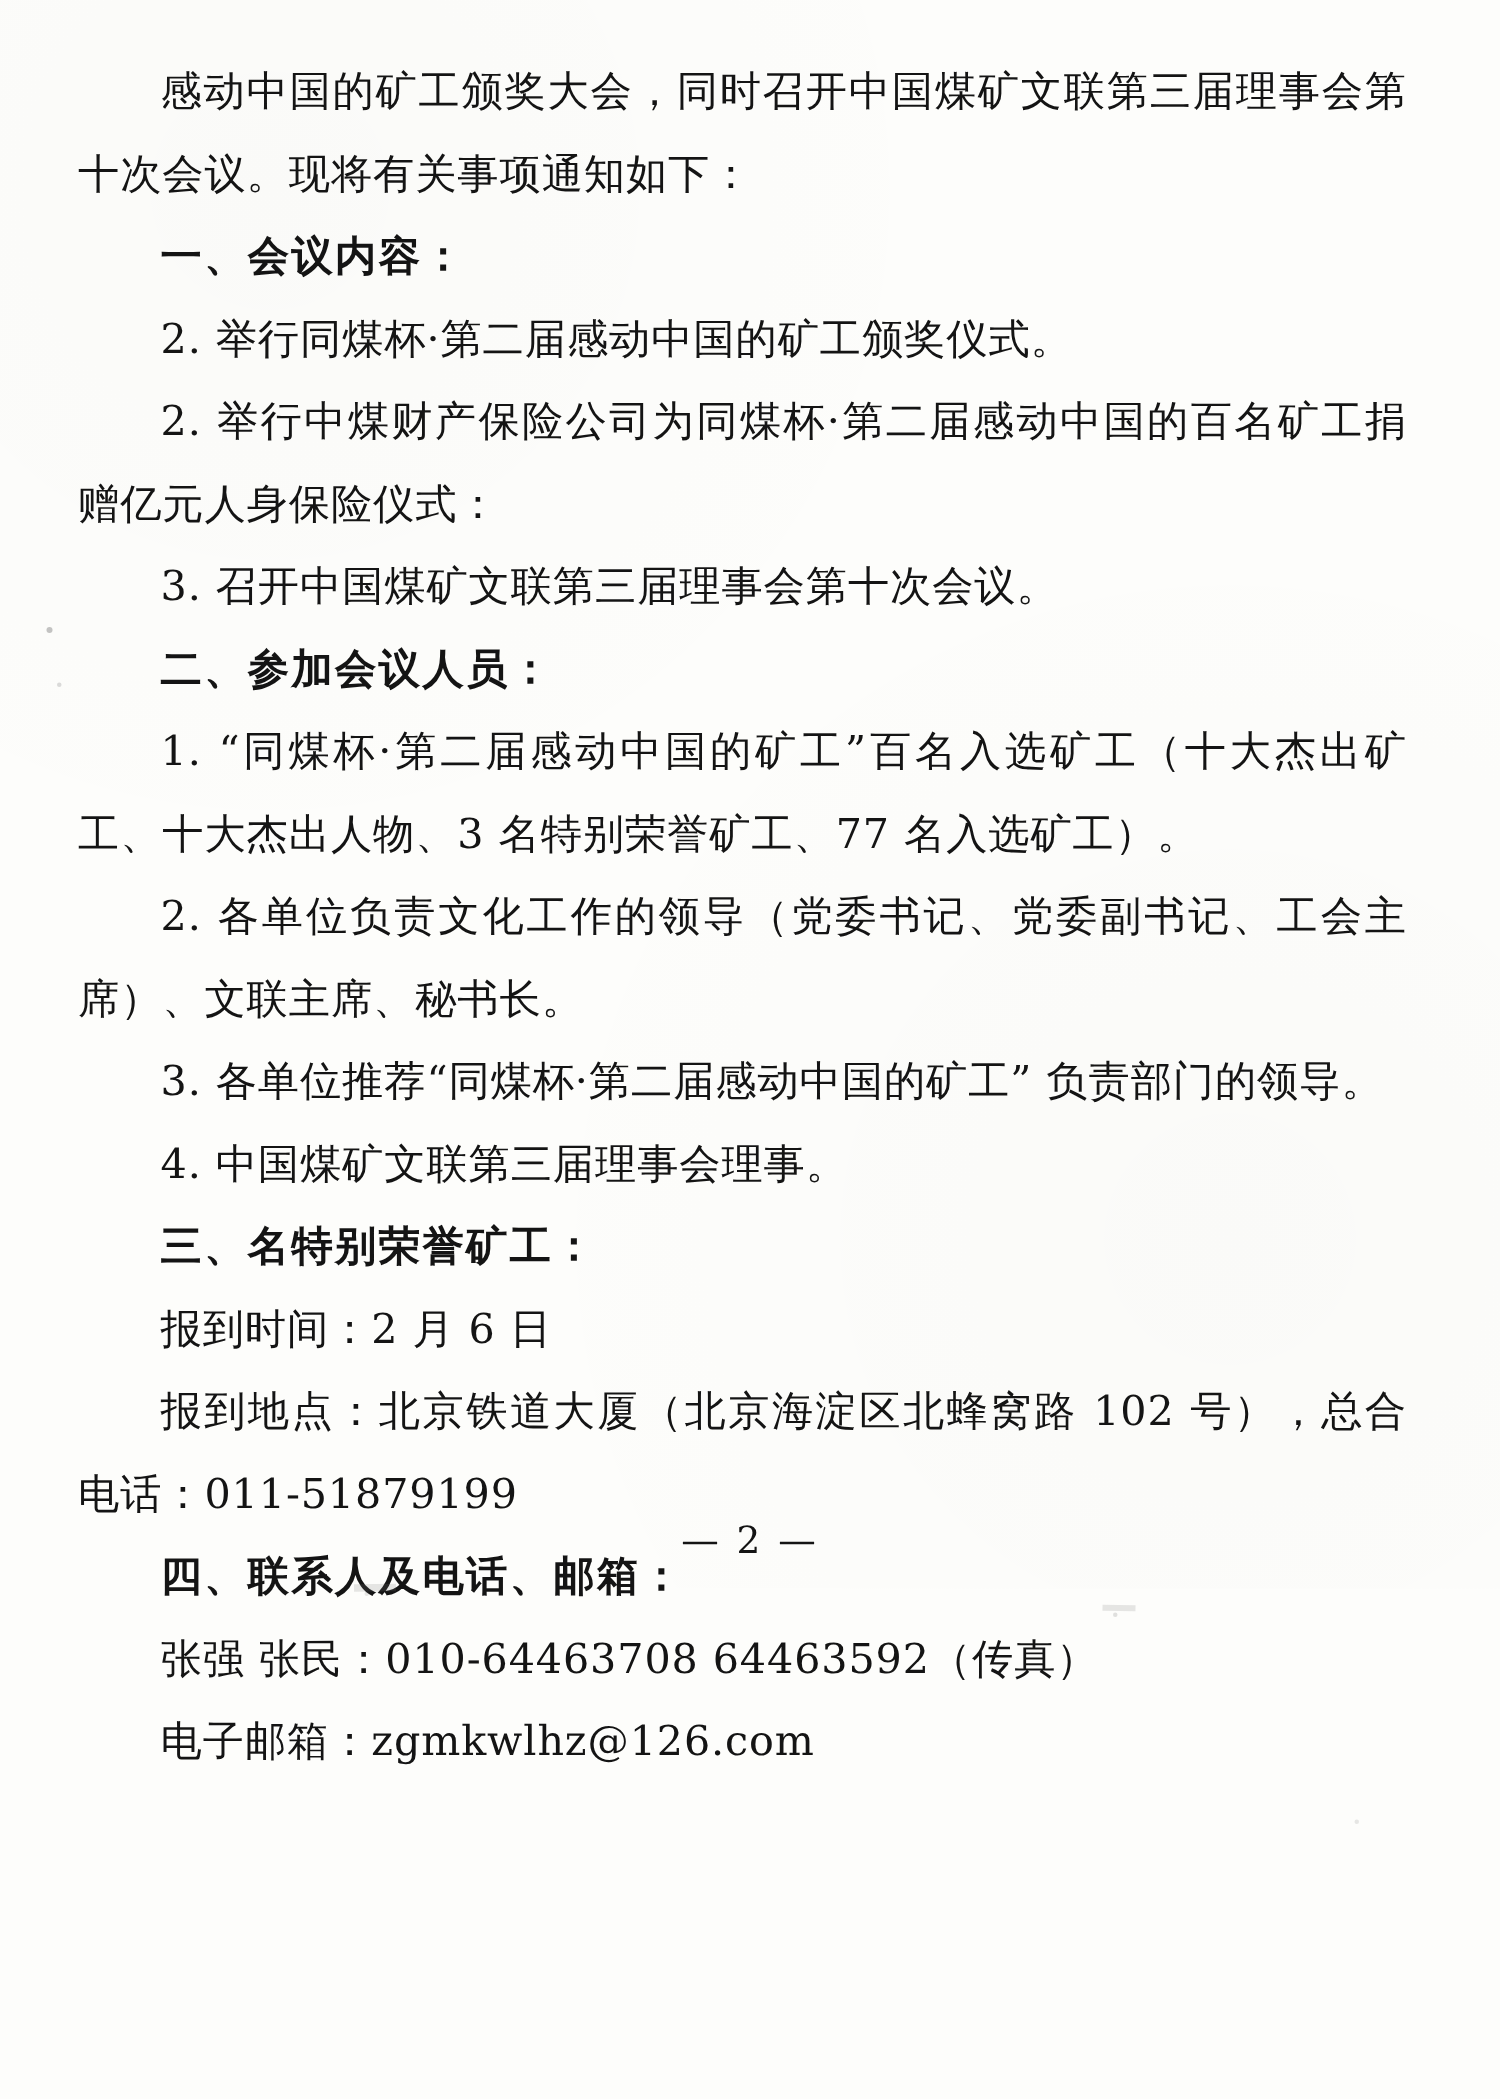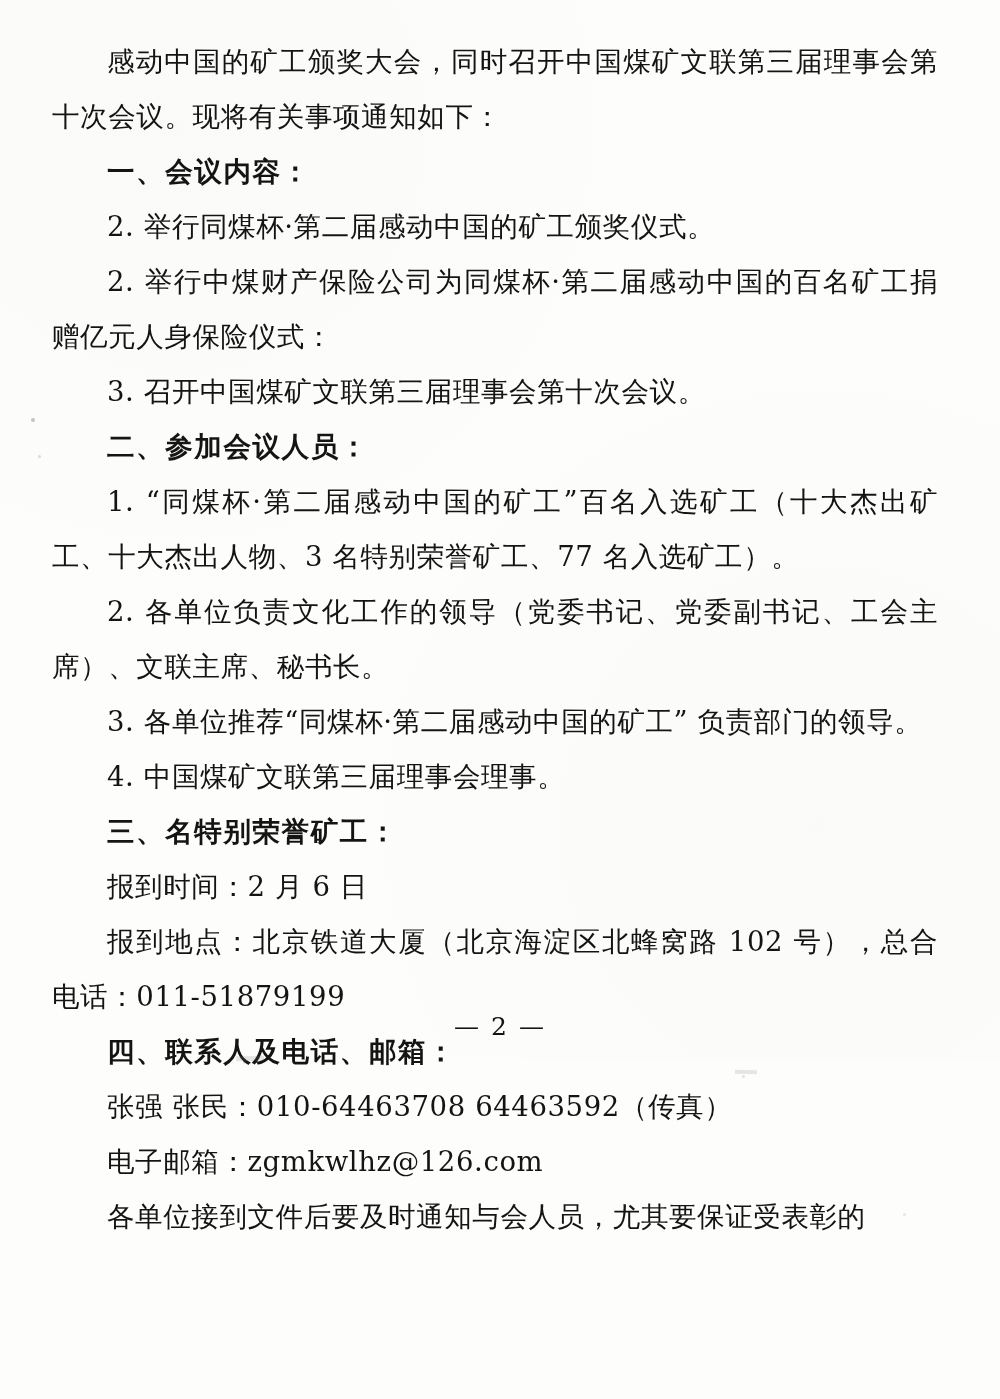--- a/index.html
+++ b/index.html
@@ -94,21 +94,20 @@
     <p class="indent">3. 各单位推荐“同煤杯·第二届感动中国的矿工” 负责部门的领导。</p>
     <p class="indent">4. 中国煤矿文联第三届理事会理事。</p>
 
     <p class="heading">三、名特别荣誉矿工：</p>
     <p class="indent">报到时间：2 月 6 日</p>
     <p class="indent">报到地点：北京铁道大厦（北京海淀区北蜂窝路 102 号），总合电话：011-51879199</p>
 
     <p class="heading">四、联系人及电话、邮箱：</p>
     <p class="indent">张强  张民：010-64463708   64463592（传真）</p>
     <p class="indent">电子邮箱：zgmkwlhz@126.com</p>
-    <p class="indent">各单位接到文件后要及时通知与会人员，尤其要保证受表彰的</p>
 
   </div>
 
   <div class="speck s1"></div>
   <div class="speck s2"></div>
   <div class="speck s3"></div>
   <div class="speck s4"></div>
   <div class="speck s5"></div>
   <div class="sbar b1"></div>
   <div class="sbar b2"></div>

